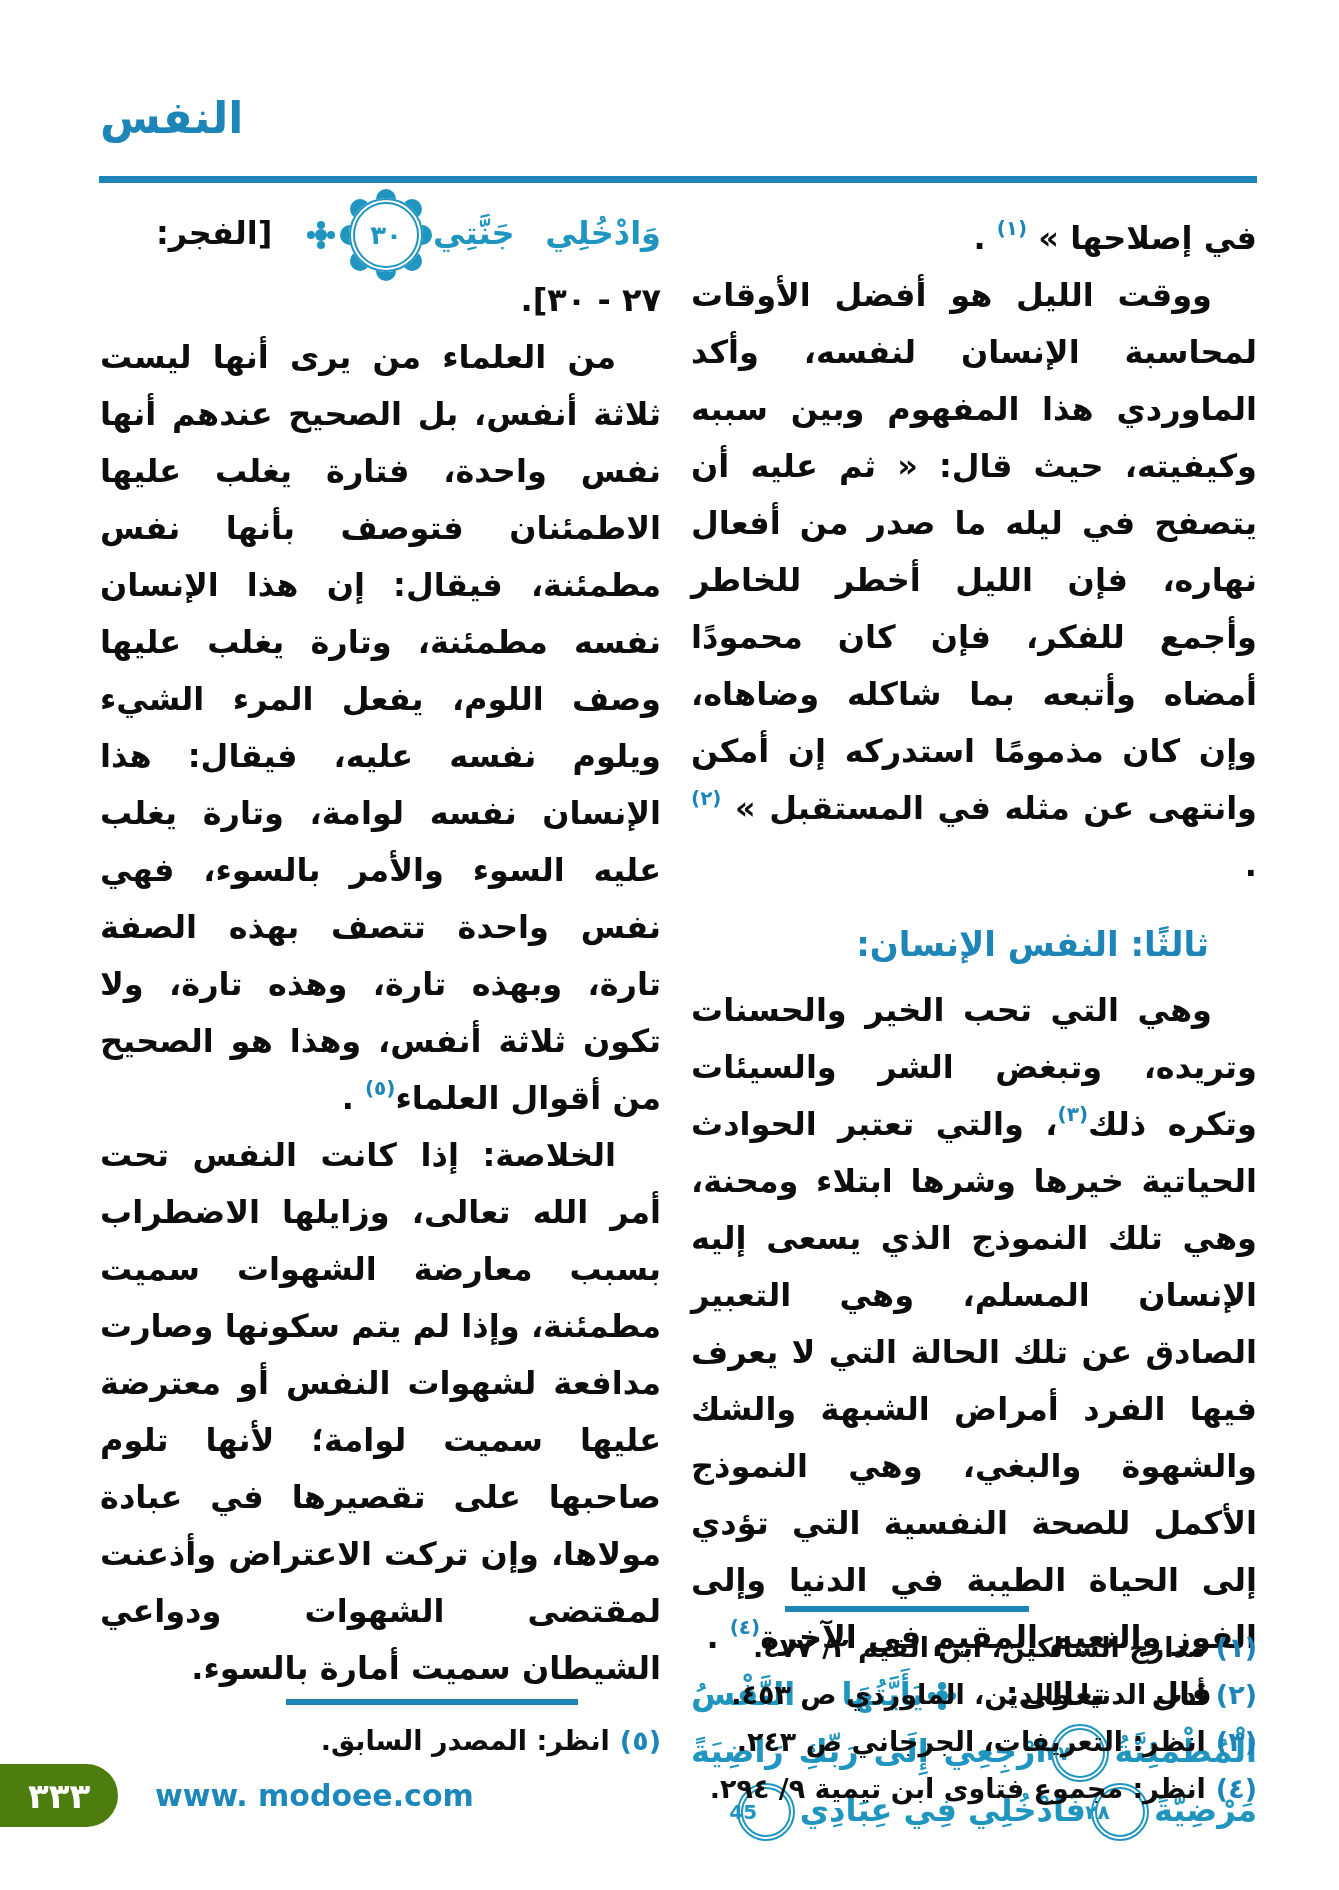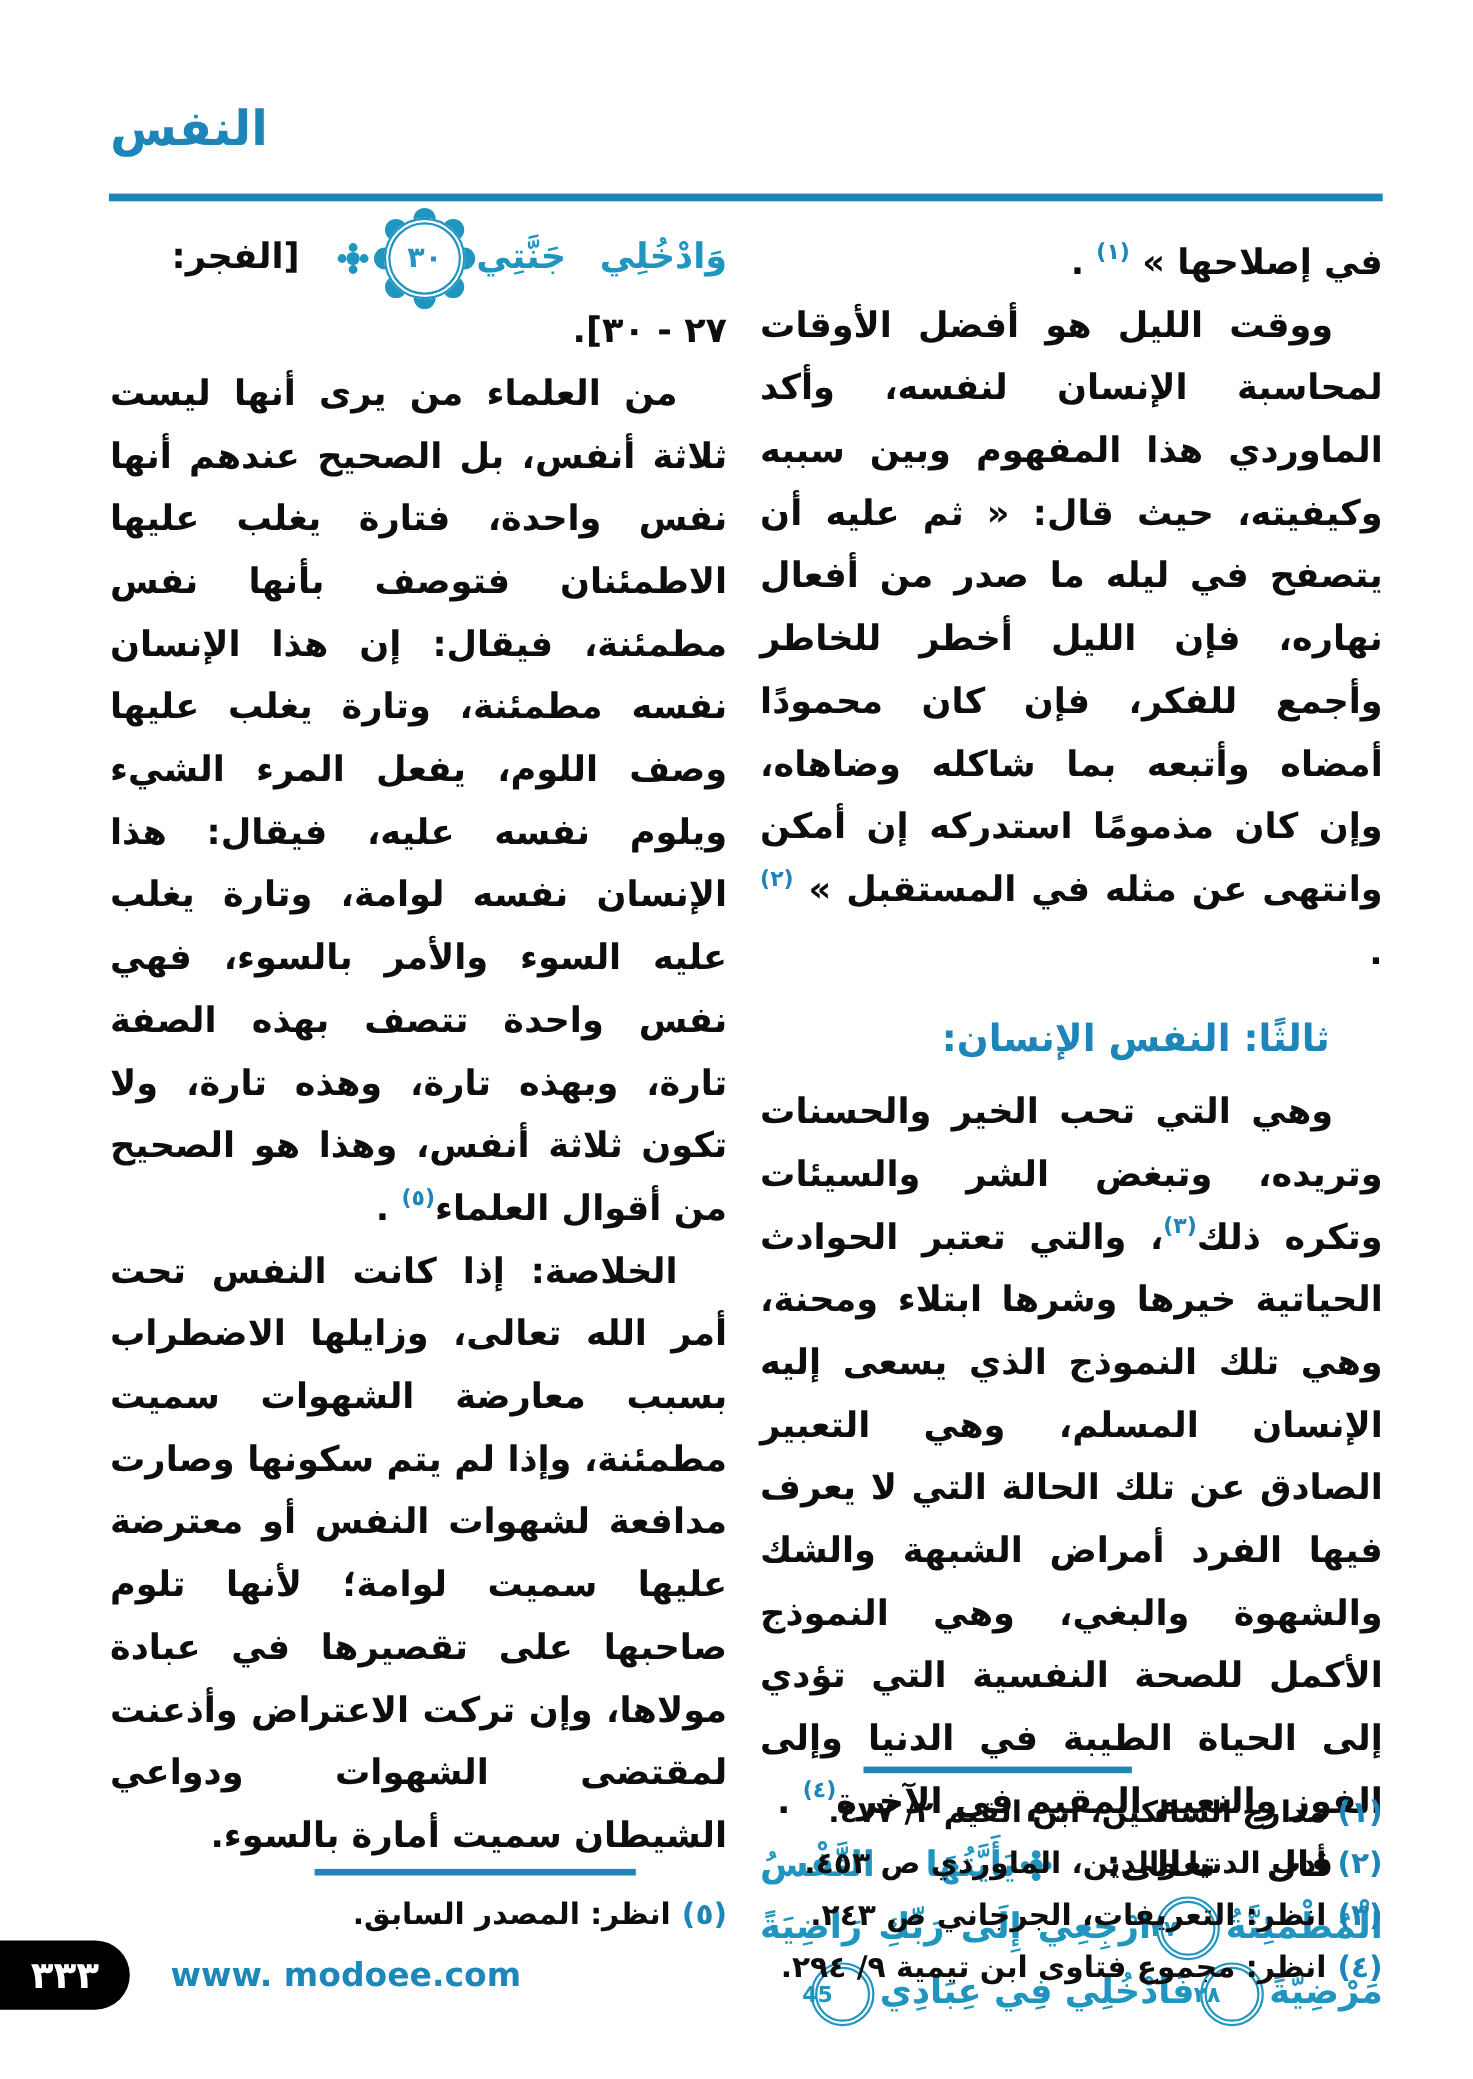--- a/index.html
+++ b/index.html
@@ -76,21 +76,21 @@
   .fn-rule-left{width:292px;margin-right:83px;}
   p.fn{
     margin:0;font-size:27px;font-weight:bold;line-height:47px;
     text-align:right;padding-right:64px;text-indent:-64px;color:#0e0e0e;
   }
   .fn-num{color:#1d85b8;margin-left:10px;}
 
   
   .page-pill{
     position:absolute;left:0;top:1764px;width:118px;height:63px;
-    background:#000000;border-radius:0 32px 32px 0;
+    background:#4d7c0f;border-radius:0 32px 32px 0;
     display:flex;align-items:center;justify-content:center;
     color:#ffffff;font-size:34px;font-weight:bold;
   }
   .website{
     position:absolute;left:155px;top:1778px;direction:ltr;
     color:#1d87ba;font-size:30px;font-weight:bold;
   }
 </style>
 </head>
 <body>

